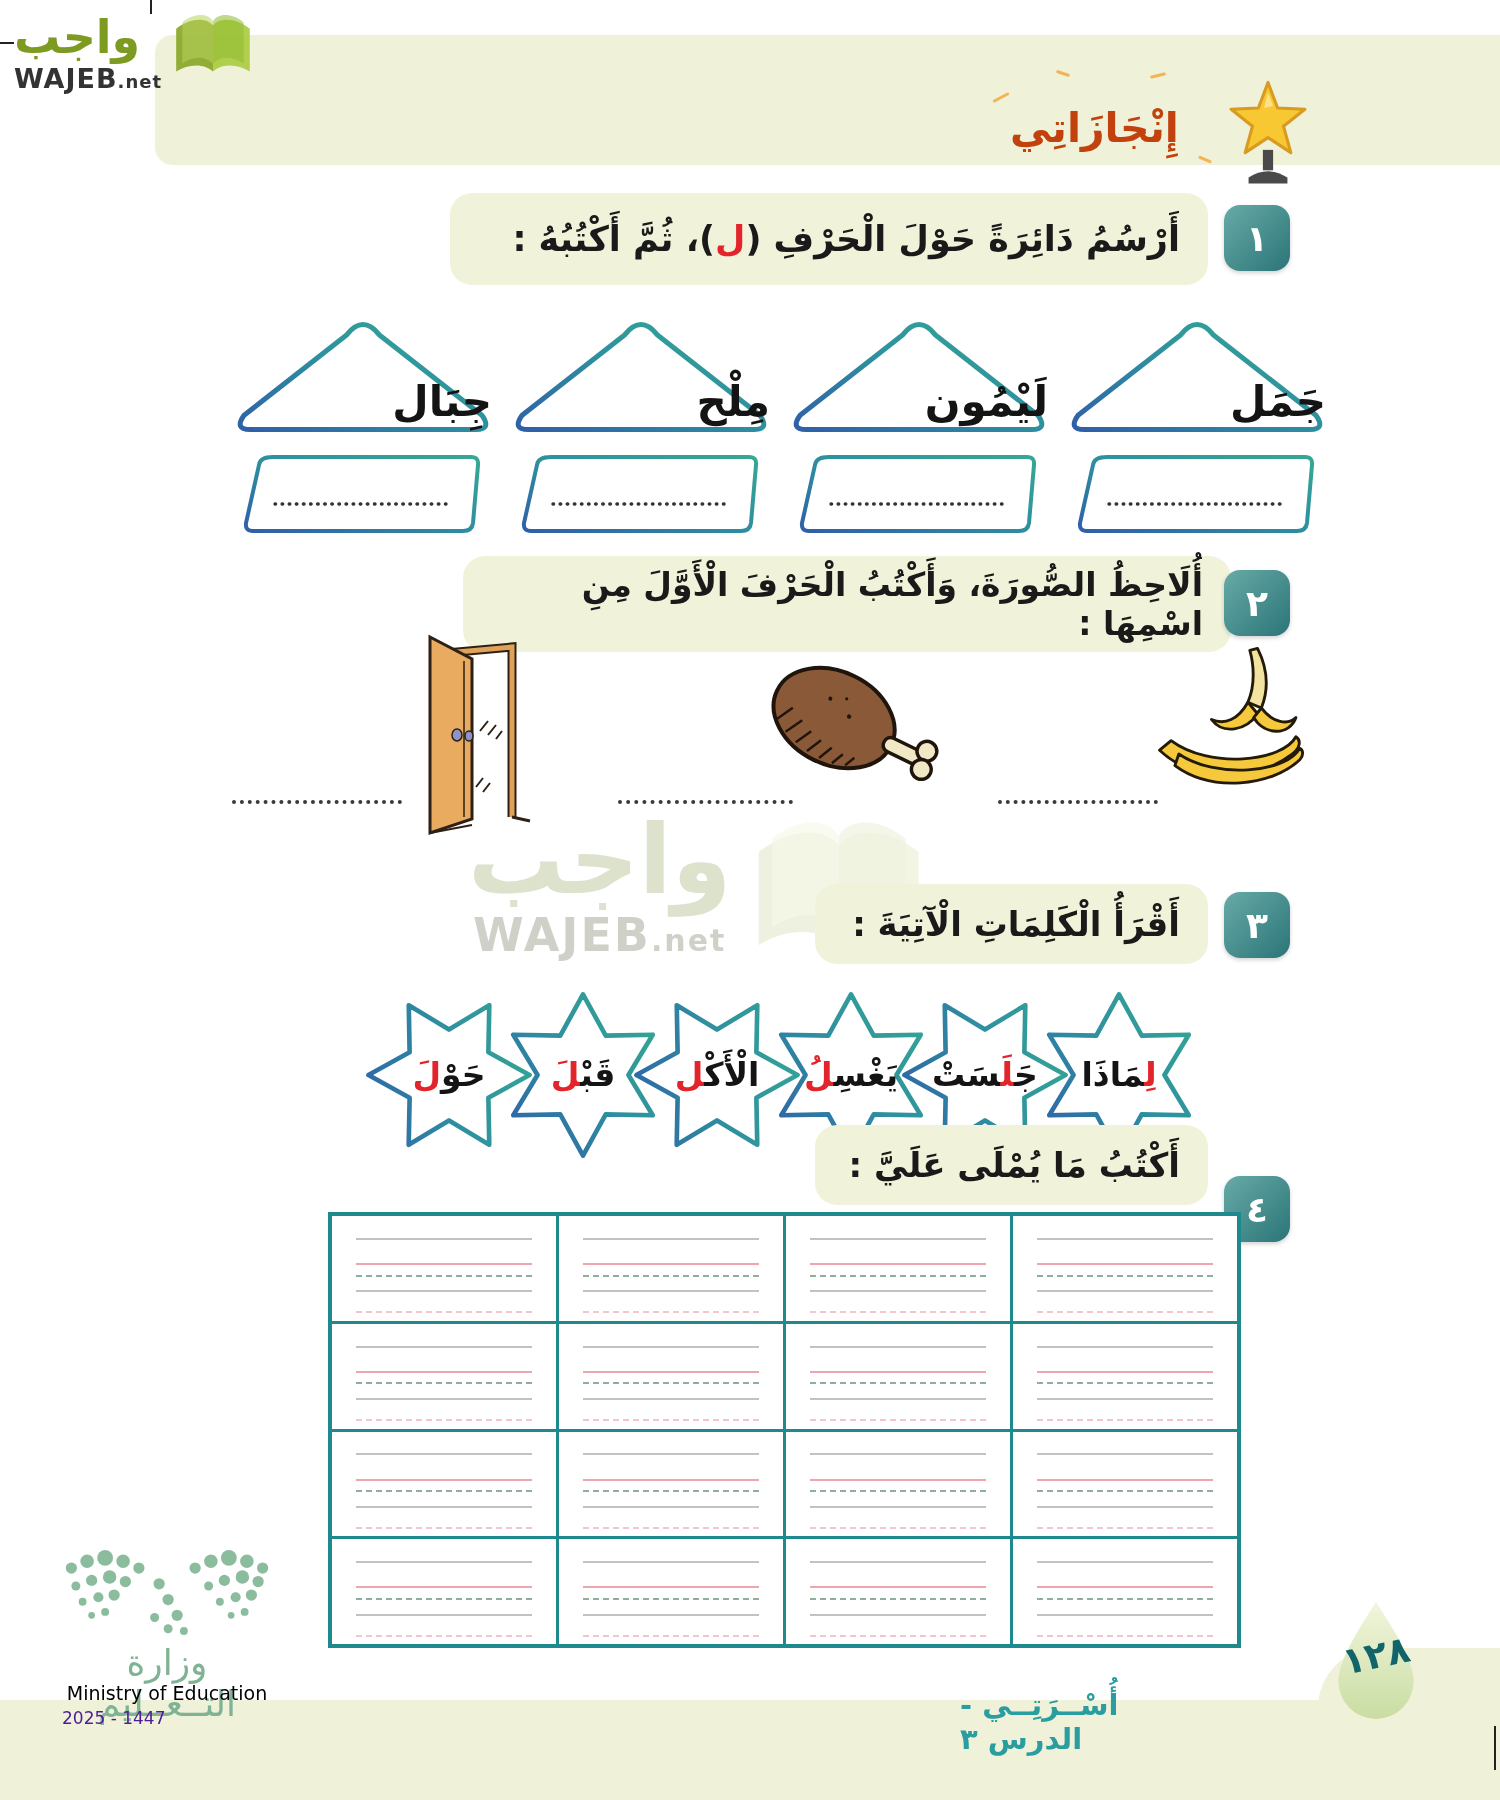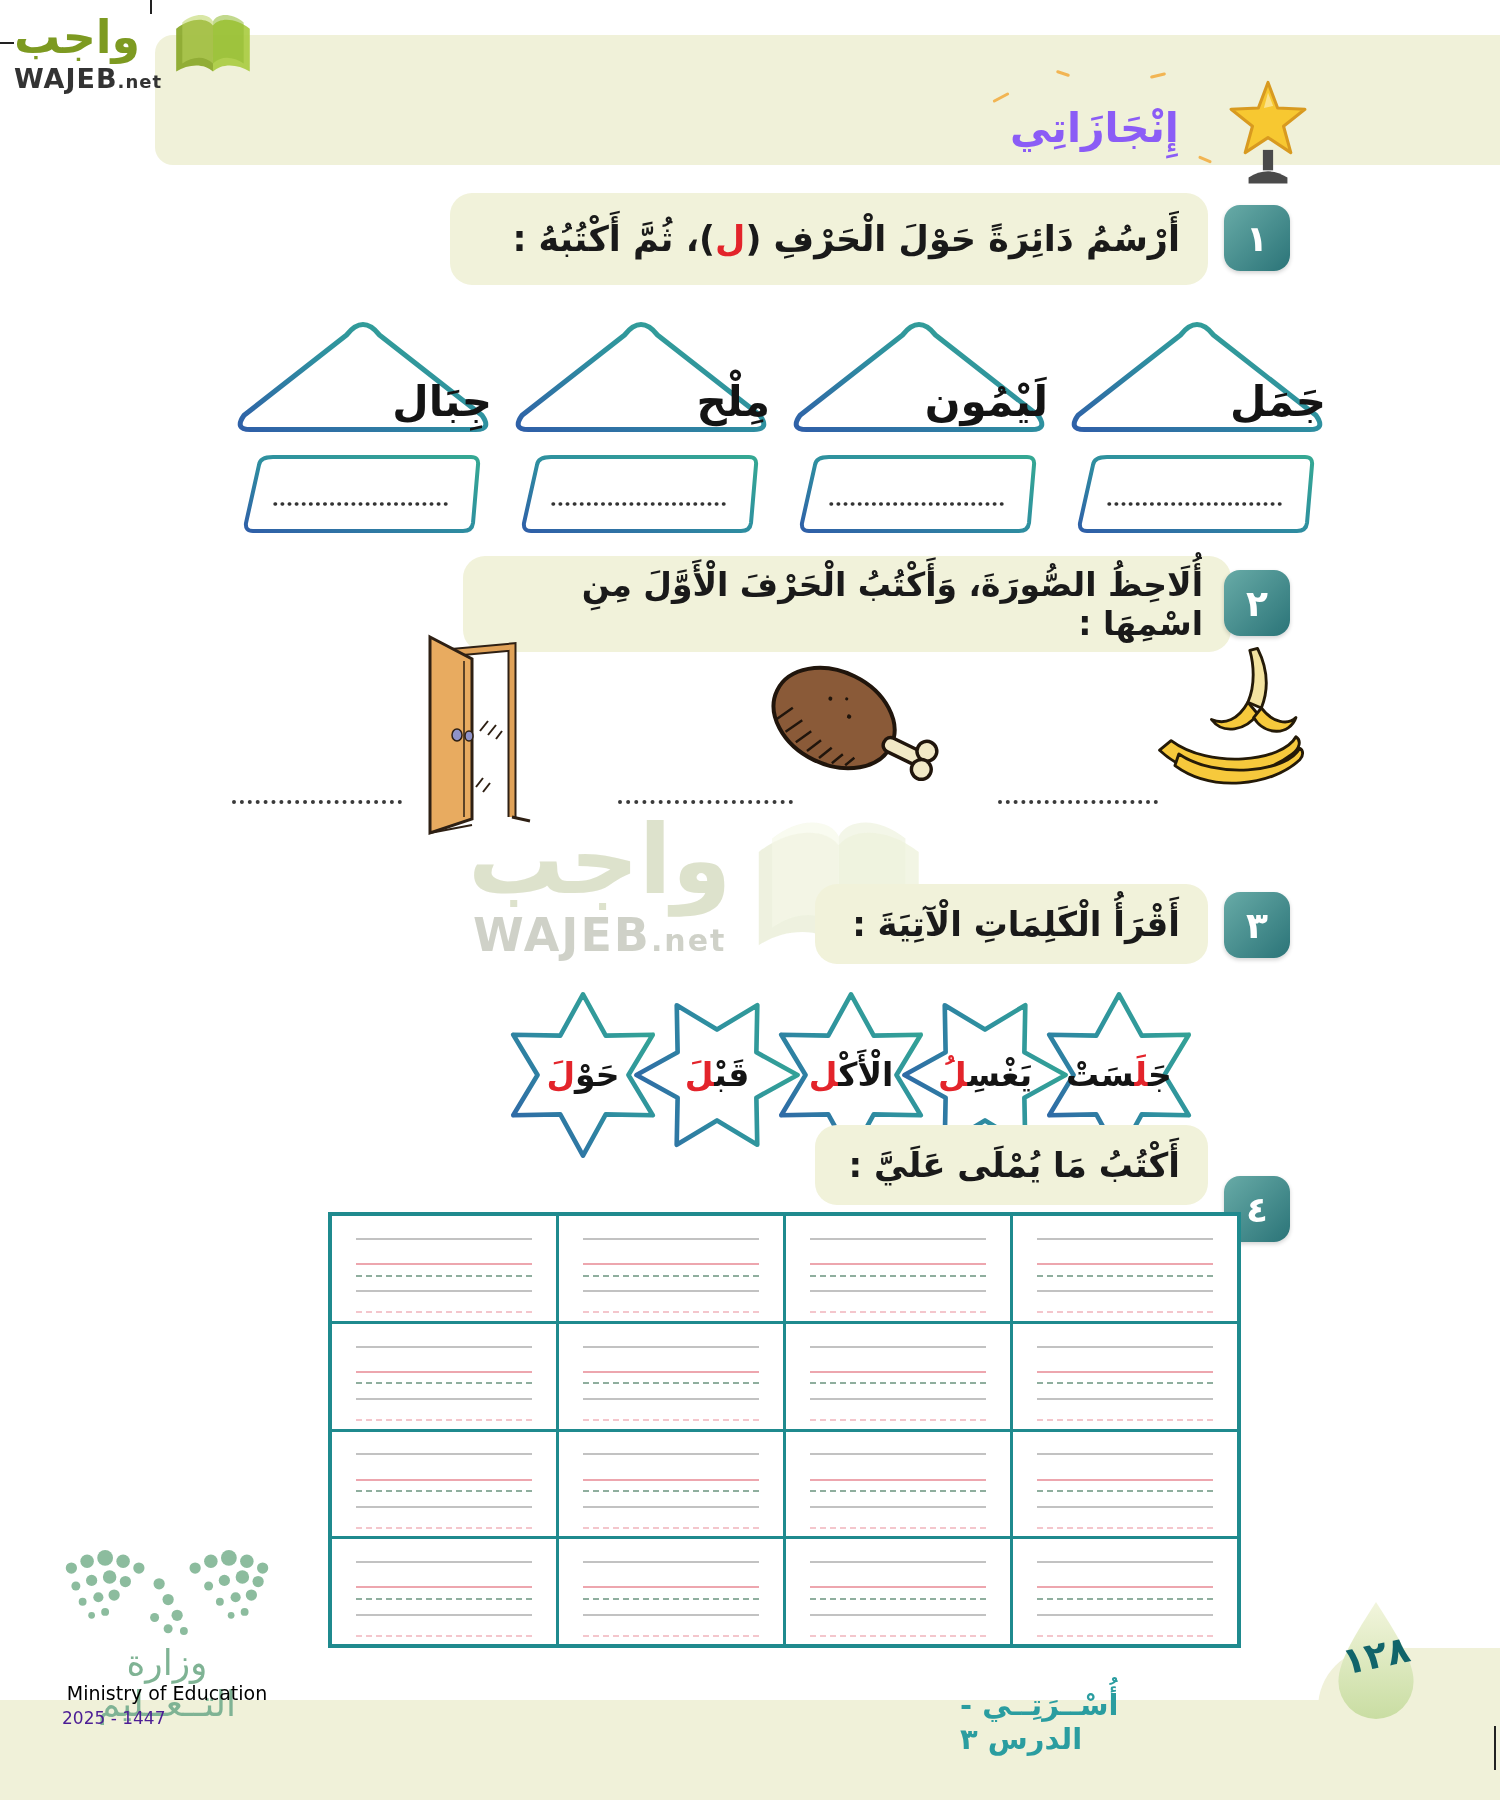--- a/index.html
+++ b/index.html
@@ -15,21 +15,21 @@
   .cropmark{background:#222;}
 
   
   .brand{left:14px;top:12px;width:200px;display:flex;align-items:flex-start;gap:6px;}
   .brand-col{display:flex;flex-direction:column;align-items:flex-start;}
   .brand-ar{font-size:46px;font-weight:bold;color:#7d9a21;line-height:1.1;}
   .brand-latin{font-size:27px;font-weight:bold;color:#333;letter-spacing:1px;}
   .brand-tld{font-size:18px;font-weight:bold;color:#333;}
 
   
-  .page-title{left:1010px;top:104px;width:205px;font-size:41px;font-weight:bold;color:#8b5cf6;text-align:left;direction:rtl;}
+  .page-title{left:1010px;top:104px;width:205px;font-size:41px;font-weight:bold;color:#c2410c;text-align:left;direction:rtl;}
   .dash{position:absolute;height:3px;background:#f2b553;border-radius:2px;}
 
   
   .exbox{background:#f1f2da;border-radius:22px;direction:rtl;color:#1a1a1a;
          font-weight:bold;display:flex;align-items:center;padding:0 28px;box-sizing:border-box;}
   .exbox .red{color:#e3242b;}
   .badge{width:66px;height:66px;border-radius:16px;background:linear-gradient(135deg,#68aba7,#2b7478);
          color:#fff;font-size:36px;font-weight:bold;display:flex;align-items:center;justify-content:center;
          box-shadow:0 2px 4px rgba(0,0,0,.18);}
 
@@ -244,20 +244,26 @@
     <path d="M74,10 C62,0 48,1 44,9 L44,50 C52,42 64,43 74,50 Z" fill="#e0e7c2" opacity="0.7"></path>
   </svg>
 </div>
 
 <div class="abs exbox" style="left:815px;top:884px;width:393px;height:80px;font-size:34px;">
   <span>أَقْرَأُ الْكَلِمَاتِ الْآتِيَةَ :</span>
 </div>
 <div class="abs badge" style="left:1224px;top:892px;">٣</div>
 
 <div class="abs star-row">
+  <div class="star-item">
+    <svg width="168" height="186" viewBox="0 0 160 180">
+      <polygon points="80,12 102,51.9 147.5,51 124,90 147.5,129 102,128.1 80,168 58,128.1 12.5,129 36,90 12.5,51 58,51.9" fill="#fff" stroke="url(#gShape)" stroke-width="4.5" stroke-linejoin="round"></polygon>
+    </svg>
+    <div class="star-word"><span></span><span class="red">لِ</span><span>مَاذَا</span></div>
+  </div>
   <div class="star-item">
     <svg width="168" height="186" viewBox="0 0 160 180">
       <polygon points="80,12 102,51.9 147.5,51 124,90 147.5,129 102,128.1 80,168 58,128.1 12.5,129 36,90 12.5,51 58,51.9" fill="#fff" stroke="url(#gShape)" stroke-width="4.5" stroke-linejoin="round"></polygon>
     </svg>
     <div class="star-word"><span>جَ</span><span class="red">لَ</span><span>سَتْ</span></div>
   </div>
   <div class="star-item">
     <svg width="168" height="186" viewBox="0 0 160 180">
       <polygon points="80,12 102,51.9 147.5,51 124,90 147.5,129 102,128.1 80,168 58,128.1 12.5,129 36,90 12.5,51 58,51.9" fill="#fff" stroke="url(#gShape)" stroke-width="4.5" stroke-linejoin="round"></polygon>
     </svg>

